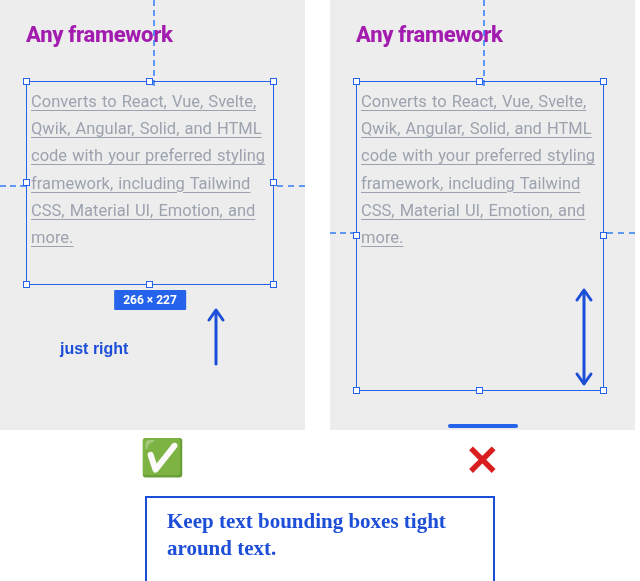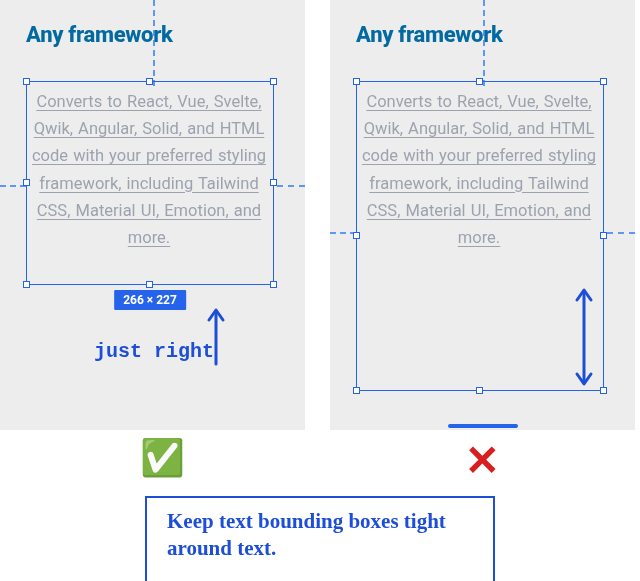--- a/index.html
+++ b/index.html
@@ -20,21 +20,21 @@
     background: #ededed;
     width: 305px;
     height: 430px;
     position: relative;
     padding: 22px 26px 0 26px;
   }
   .panel.right { margin-left: 5px; }
   .heading {
     font-weight: 800;
     font-size: 22px;
-    color: #0369a1;
+    color: #a21caf;
     letter-spacing: -0.3px;
     margin-bottom: 40px;
   }
   .guide-v {
     position: absolute;
     top: 0;
     left: 50%;
     width: 0;
     height: 86px;
     border-left: 2px dashed #3b82f6;
@@ -70,42 +70,40 @@
   .h-mr { top:50%; right:-4px; margin-top:-4px; }
   .bodytext {
     font-size: 16.5px;
     line-height: 1.65;
     color: #9ca3af;
     text-decoration: underline;
     text-decoration-color: #9ca3af;
     text-underline-offset: 3px;
     padding: 6px 6px 0 4px;
     word-spacing: 1px;
-    text-align: center;
   }
   .dim-badge {
     position: absolute;
     bottom: -26px;
     left: 50%;
     transform: translateX(-50%);
     background: #2563eb;
     color: #fff;
     font-size: 12px;
     font-weight: 700;
     padding: 3px 9px;
     border-radius: 1px;
     white-space: nowrap;
   }
   .annot {
     position: absolute;
-    font-family: Liberation Mono, monospace;
+    font-family: Liberation Sans, sans-serif;
     color: #1d4ed8;
-    font-size: 20px;
+    font-size: 16px;
     font-weight: 600;
-    margin-left: 34px;
   }
   .annot.jr { left: 60px; top: 340px; }
   .annot.tms { right: 82px; top: 335px; }
   .arrow-up {
     position: absolute;
     left: 206px;
     top: 306px;
   }
   .arrow-up svg { overflow: visible; }
   .dbl-arrow {

